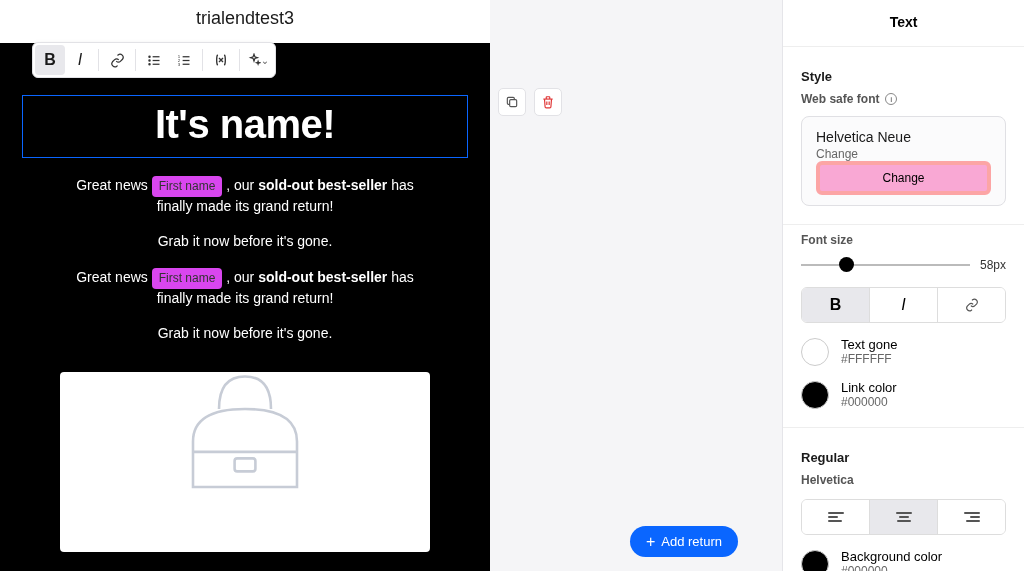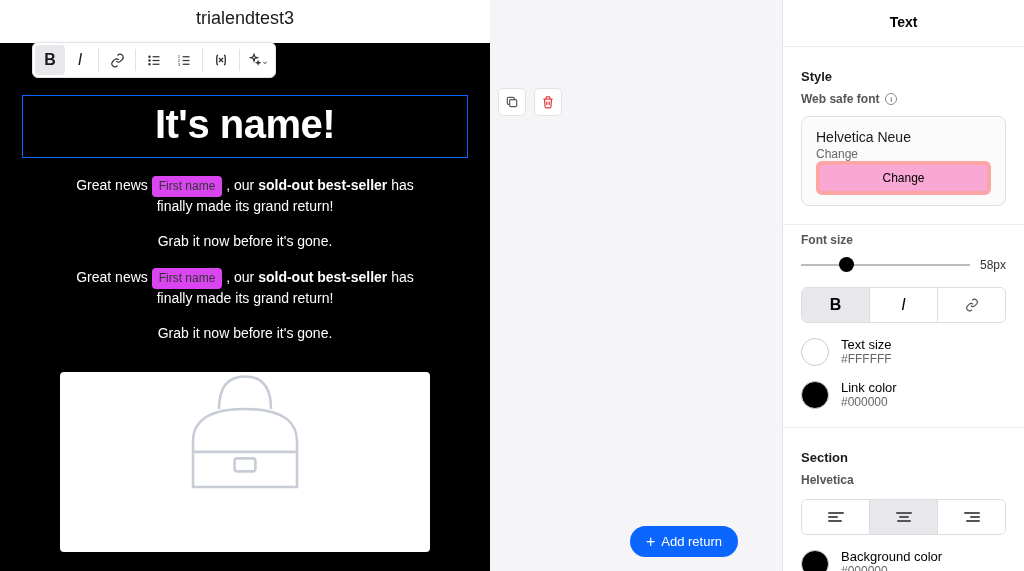--- a/index.html
+++ b/index.html
@@ -217,35 +217,35 @@
         <svg width="14" height="14" viewBox="0 0 24 24" fill="none" stroke="#555" stroke-width="2">
             <path d="M10 13a5 5 0 0 0 7 0l3-3a5 5 0 0 0-7-7l-1 1"></path>
             <path d="M14 11a5 5 0 0 0-7 0l-3 3a5 5 0 0 0 7 7l1-1"></path>
           </svg>
       </div>
     </div>
 
     <div class="color-row">
       <div class="swatch" style="background:#fff"></div>
       <div>
-        <div class="color-text">Text size</div>
+        <div class="color-text">Text gone</div>
         <div class="color-hex">#FFFFFF</div>
       </div>
     </div>
     <div class="color-row">
       <div class="swatch" style="background:#000"></div>
       <div>
         <div class="color-text">Link color</div>
         <div class="color-hex">#000000</div>
       </div>
     </div>
   </div>
 
   <div class="sb-sec">
-    <div class="sb-label">Section</div>
+    <div class="sb-label">Regular</div>
     <div class="sb-sub">Helvetica</div>
     <div class="segmented align-seg">
       <div class="seg">
         <div class="icon-bars">
             <div class="bar" style="width:16px"></div>
             <div class="bar" style="width:10px"></div>
             <div class="bar" style="width:14px"></div>
           </div>
       </div>
       <div class="seg active">

